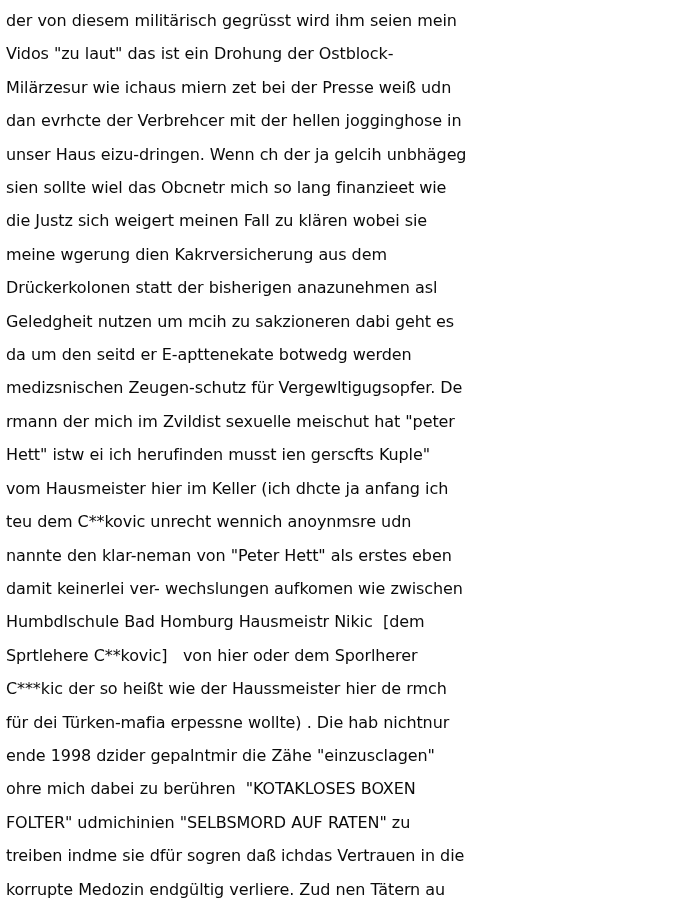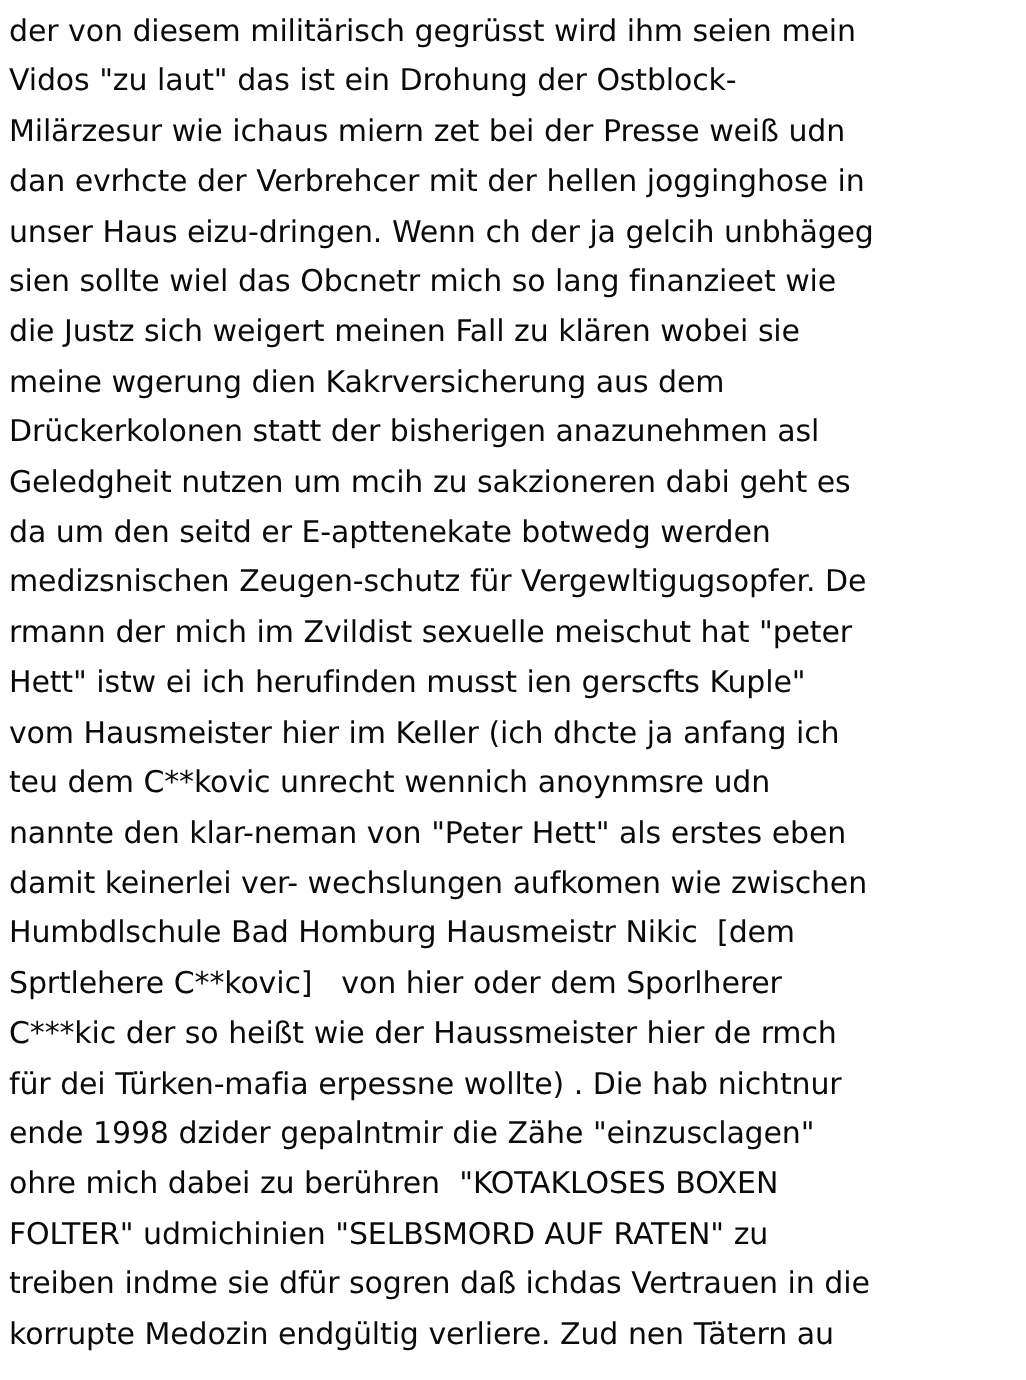--- a/index.html
+++ b/index.html
@@ -15,21 +15,21 @@
   }
   .page {
     box-sizing: border-box;
     width: 684px;
     height: 920px;
     padding: 4px 6px 0 6px;
     background: #ffffff;
   }
   .doc-text {
     font-family: "DejaVu Sans", sans-serif;
-    font-size: 20px;
+    font-size: 16px;
     line-height: 33.4px;
     color: #0a0a0a;
     letter-spacing: -0.1px;
     word-spacing: 0.2px;
     white-space: pre-wrap;
     text-align: left;
   }
 </style>
 </head>
 <body>

